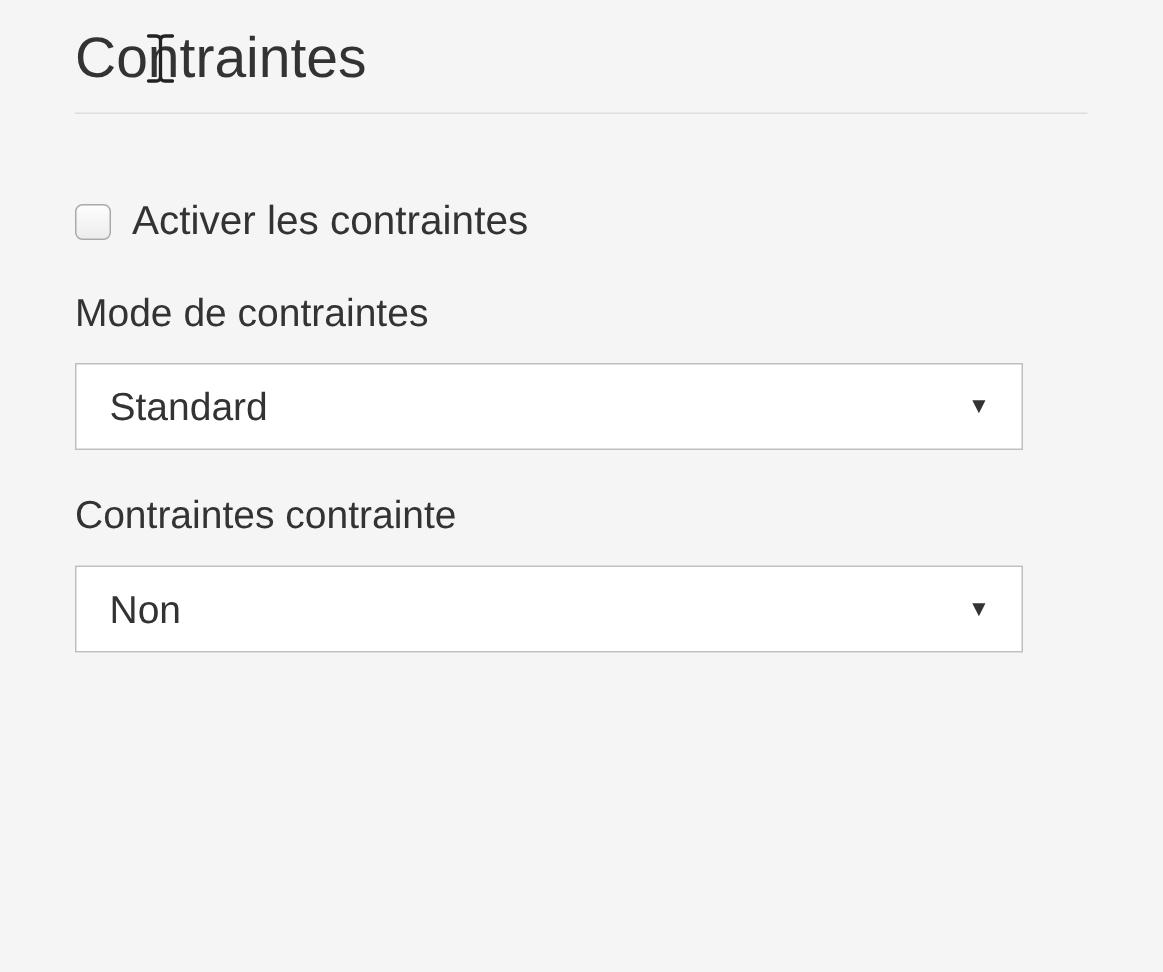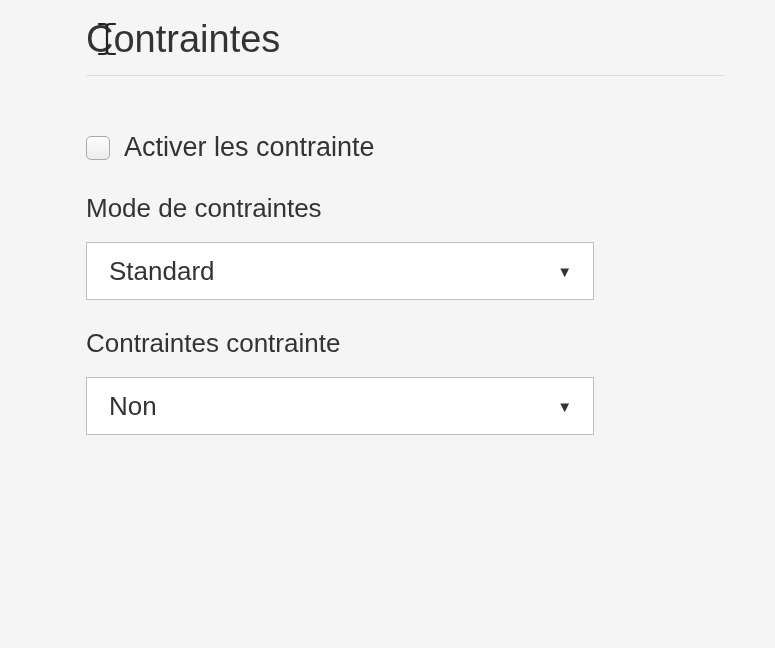--- a/index.html
+++ b/index.html
@@ -10,21 +10,20 @@
     body {
       font-family: -apple-system, BlinkMacSystemFont, "Segoe UI", Arial, sans-serif;
       background: #f5f5f5;
       width: 775px;
       height: 648px;
       padding: 0;
       color: #333;
     }
     .container {
       padding: 18px 50px 0 50px;
-      margin-left: 36px;
     }
     .section-title {
       font-size: 38px;
       font-weight: 400;
       color: #333;
       margin-bottom: 14px;
     }
     .divider {
       border: none;
       border-top: 1px solid #ddd;
@@ -54,21 +53,21 @@
       cursor: pointer;
     }
     .field-label {
       font-size: 26px;
       color: #333;
       display: block;
       margin-bottom: 18px;
     }
     .select-wrapper {
       position: relative;
-      width: 508px;
+      width: 632px;
       max-width: 100%;
     }
     .select {
       width: 100%;
       height: 58px;
       padding: 0 52px 0 22px;
       font-size: 26px;
       color: #333;
       background: #fff;
       border: 1px solid #bfbfbf;
@@ -112,21 +111,21 @@
 
 <div class="container">
   <h1 class="section-title">Contraintes</h1>
   <svg class="cursor-caret" viewBox="0 0 22 34">
     <path d="M 3 2 L 8 2 Q 11 2 11 5 L 11 29 Q 11 32 8 32 L 3 32 M 19 2 L 14 2 Q 11 2 11 5 M 19 32 L 14 32 Q 11 32 11 29" stroke="#222" stroke-width="2.2" fill="none" stroke-linecap="round"></path>
   </svg>
   <hr class="divider">
 
   <div class="checkbox-row">
     <div class="checkbox"></div>
-    <label class="checkbox-label">Activer les contrainte</label>
+    <label class="checkbox-label">Activer les contraintes</label>
   </div>
 
   <div class="field-group">
     <label class="field-label">Mode de contraintes</label>
     <div class="select-wrapper">
       <select class="select">
         <option>Standard</option>
       </select>
       <span class="select-arrow">▼</span>
     </div>

